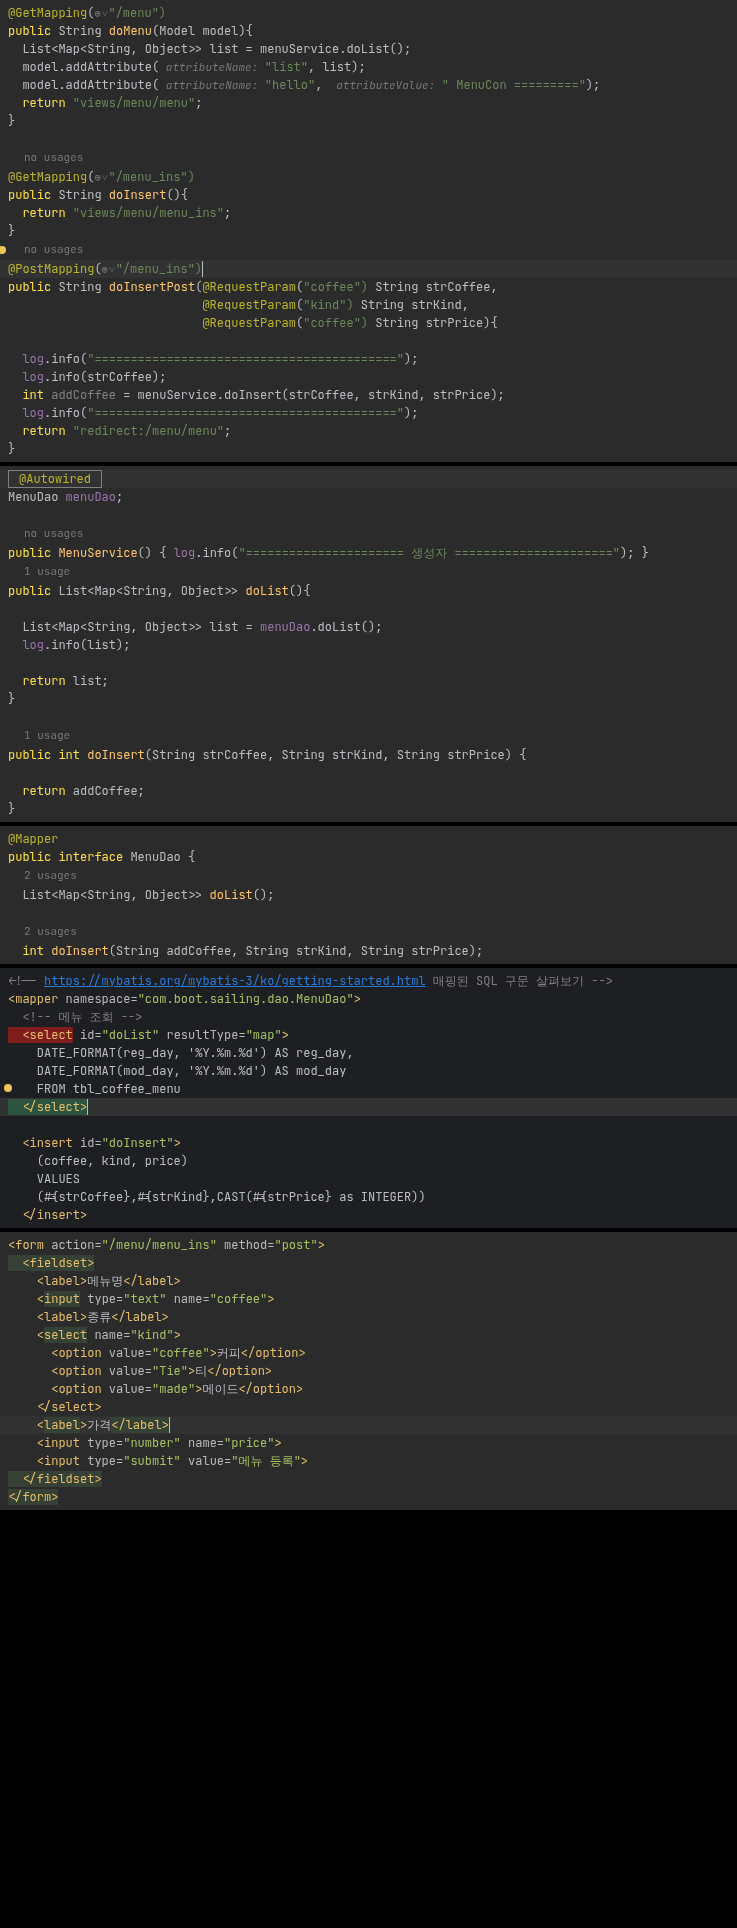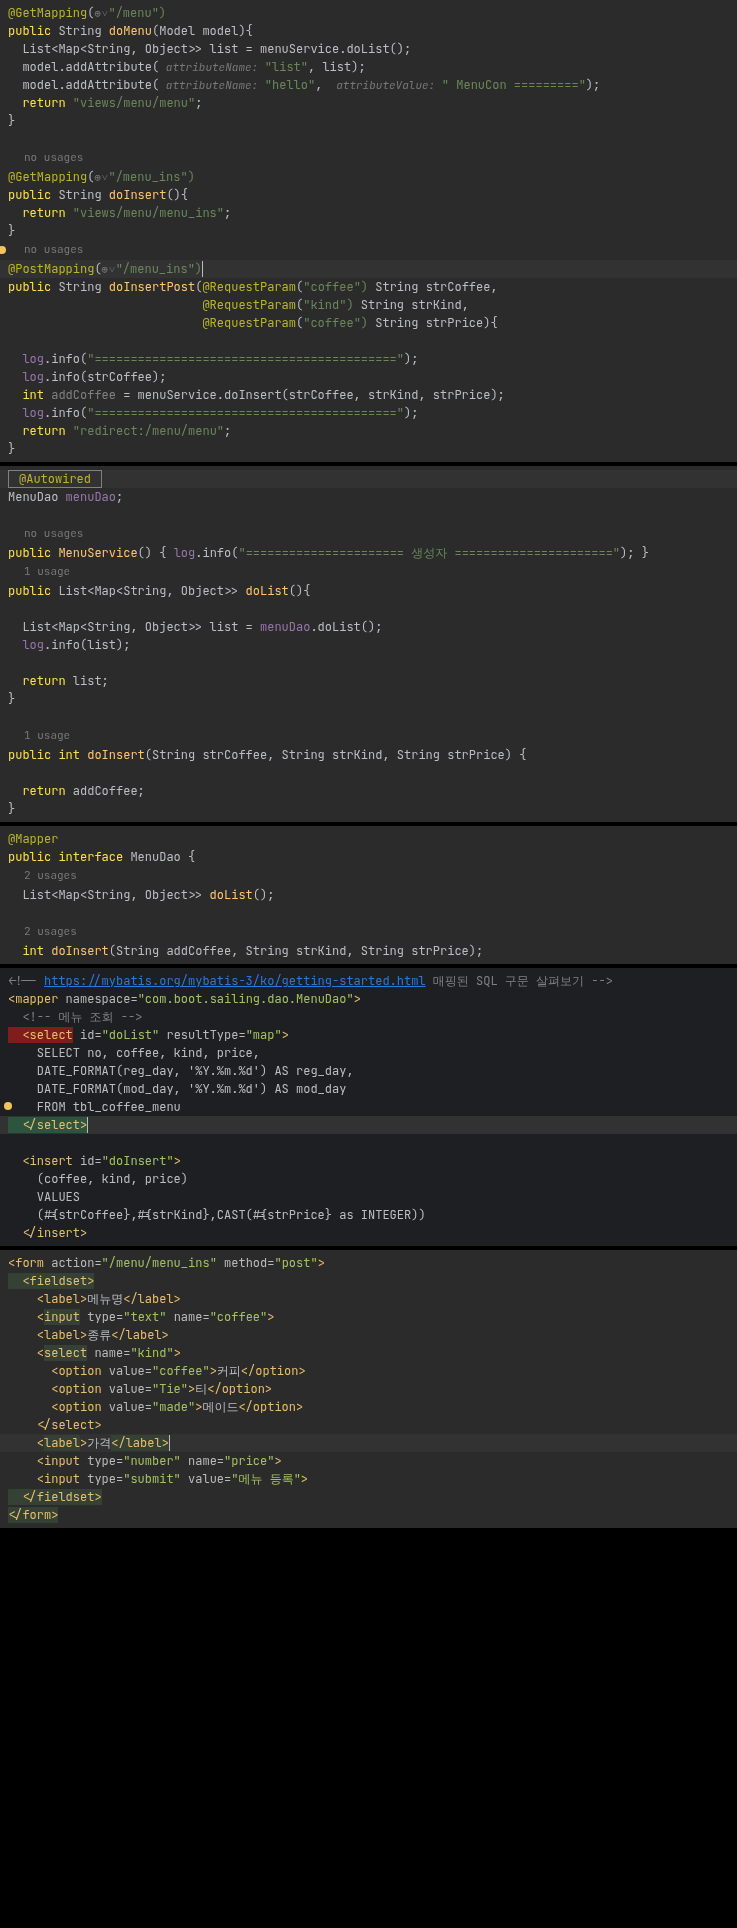--- a/index.html
+++ b/index.html
@@ -86,21 +86,20 @@
 <div class="line">&nbsp;</div>
 <div class="hint">2 usages</div>
 <div class="line"><span class="kw">  int </span><span class="fn">doInsert</span><span>(String addCoffee, String strKind, String strPrice);</span></div>
 </div>
 
 <div class="editor dark">
 <div class="line"><span class="xcomm">&lt;!-- </span><span class="url">https://mybatis.org/mybatis-3/ko/getting-started.html</span><span class="xcomm"> 매핑된 SQL 구문 살펴보기 --&gt;</span></div>
 <div class="line"><span class="xtag">&lt;mapper </span><span class="xattr">namespace=</span><span class="xattrv">"com.boot.sailing.dao.MenuDao"</span><span class="xtag">&gt;</span></div>
 <div class="line"><span class="xcomm">  &lt;!-- 메뉴 조회 --&gt;</span></div>
 <div class="line"><span class="xtag"><span class="hlvar" style="background:#7f1d1d">  &lt;select</span> </span><span class="xattr">id=</span><span class="xattrv">"doList"</span><span class="xattr"> resultType=</span><span class="xattrv">"map"</span><span class="xtag">&gt;</span></div>
-<div class="line"><span class="xtext">    SELECT no, coffee, kind, price,</span></div>
 <div class="line"><span class="xtext">    DATE_FORMAT(reg_day, '%Y.%m.%d') AS reg_day,</span></div>
 <div class="line"><span class="xtext">    DATE_FORMAT(mod_day, '%Y.%m.%d') AS mod_day</span></div>
 <div class="line" style="position:relative"><span style="position:absolute;left:4px;top:4px;width:8px;height:8px;background:#f2c55c;border-radius:50%"></span><span class="xtext">    FROM tbl_coffee_menu</span></div>
 <div class="line hl"><span class="xtag"><span class="hlvar" style="background:#2d543f">  &lt;/select&gt;</span></span><span style="border-left:1px solid #bbb">&nbsp;</span></div>
 <div class="line">&nbsp;</div>
 <div class="line"><span class="xtag">  &lt;insert </span><span class="xattr">id=</span><span class="xattrv">"doInsert"</span><span class="xtag">&gt;</span></div>
 <div class="line"><span class="xtext">    (coffee, kind, price)</span></div>
 <div class="line"><span class="xtext">    VALUES</span></div>
 <div class="line"><span class="xtext">    (#{strCoffee},#{strKind},CAST(#{strPrice} as INTEGER))</span></div>
 <div class="line"><span class="xtag">  &lt;/insert&gt;</span></div>

